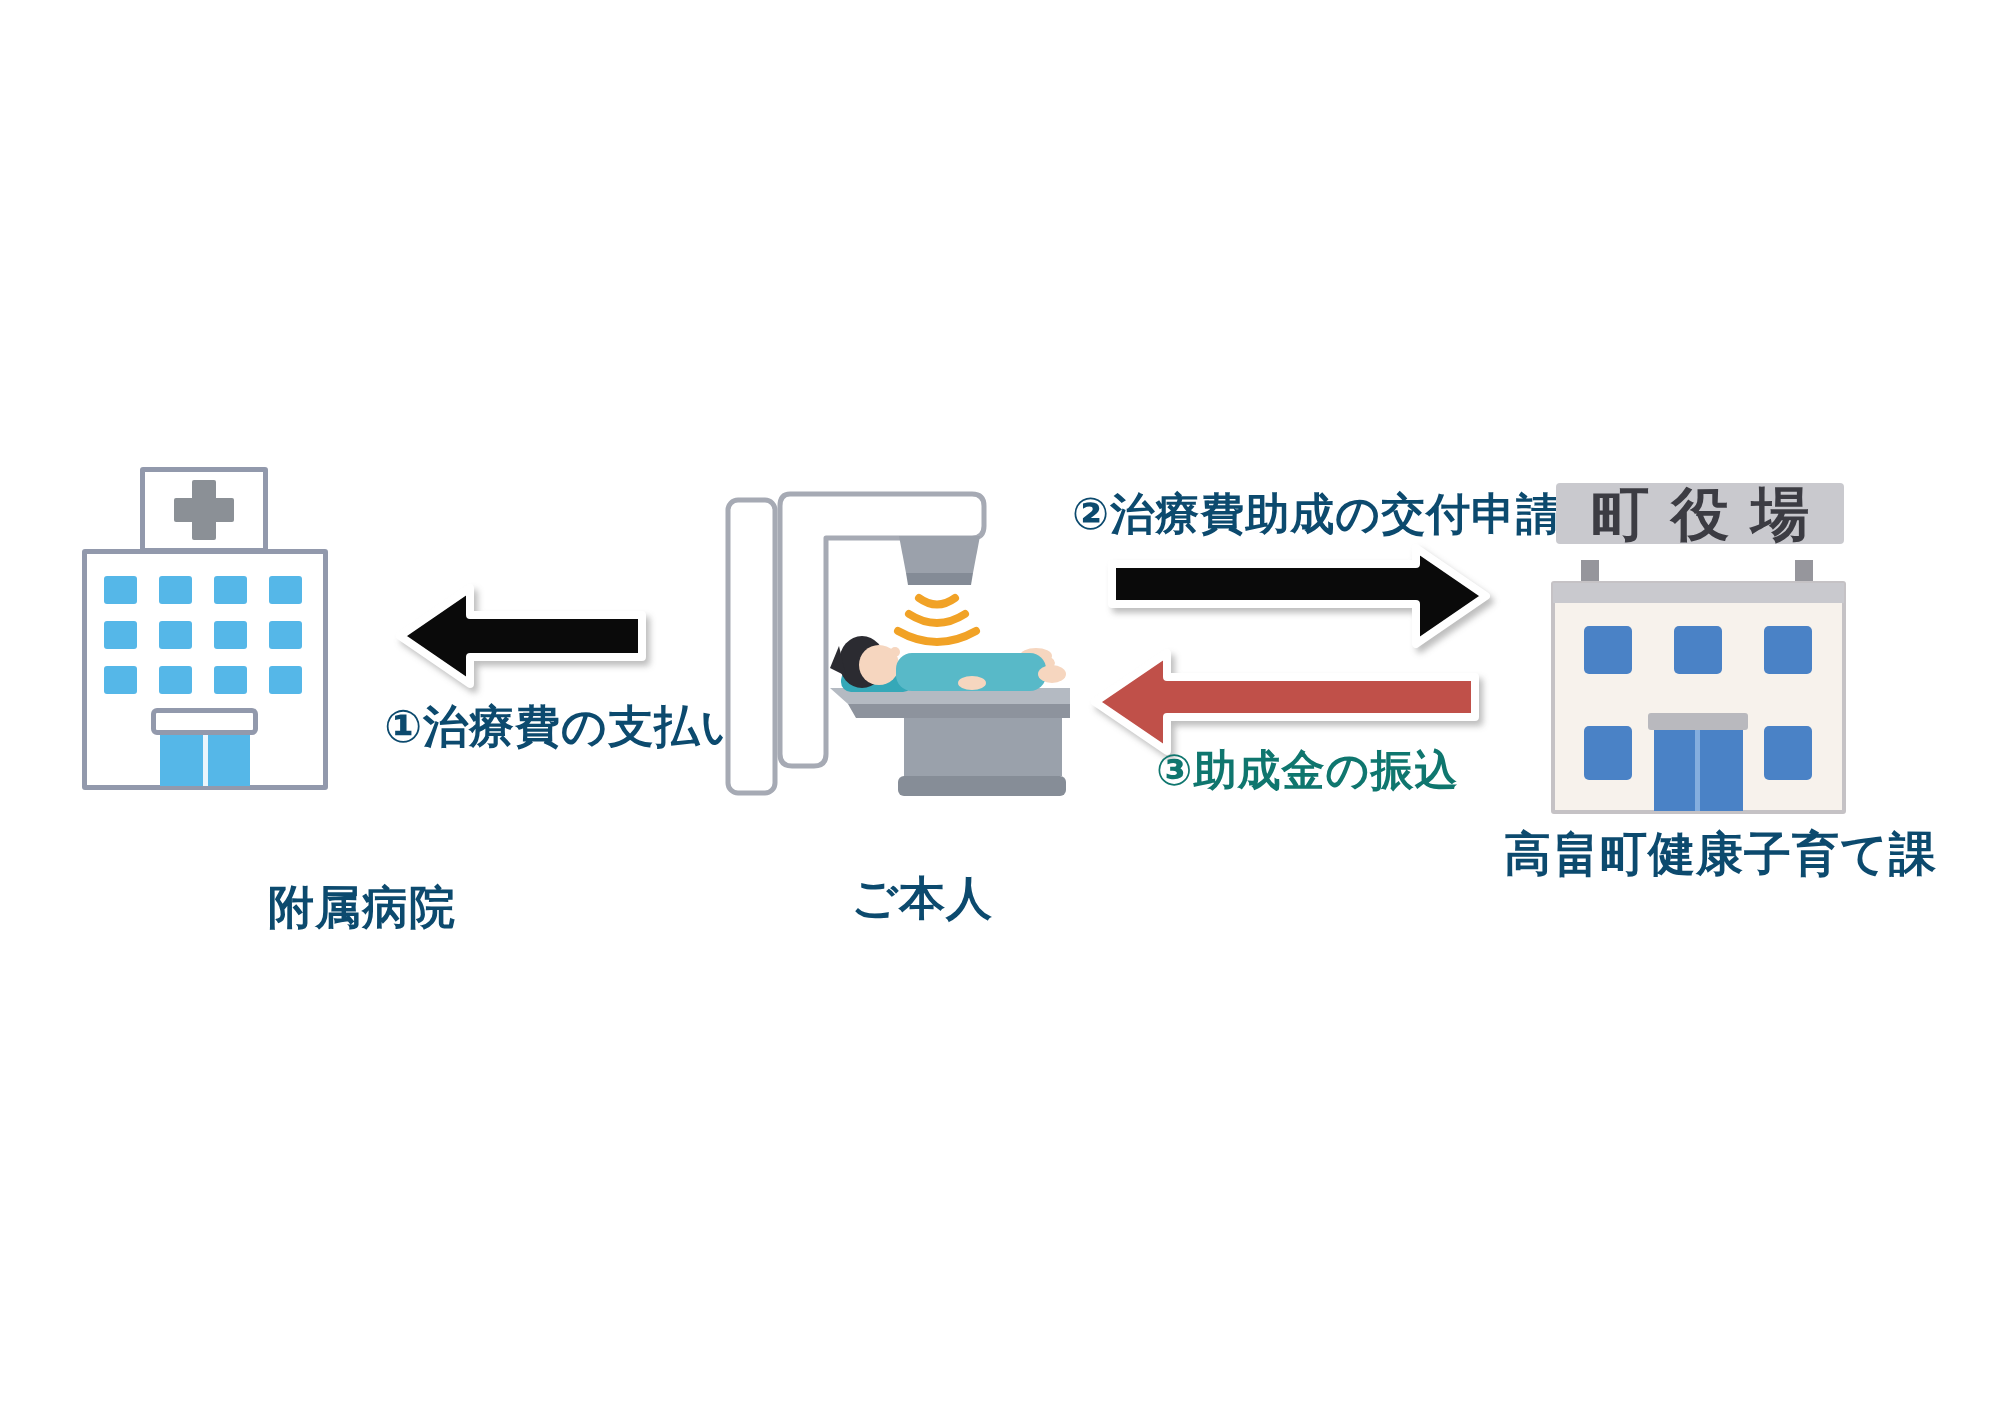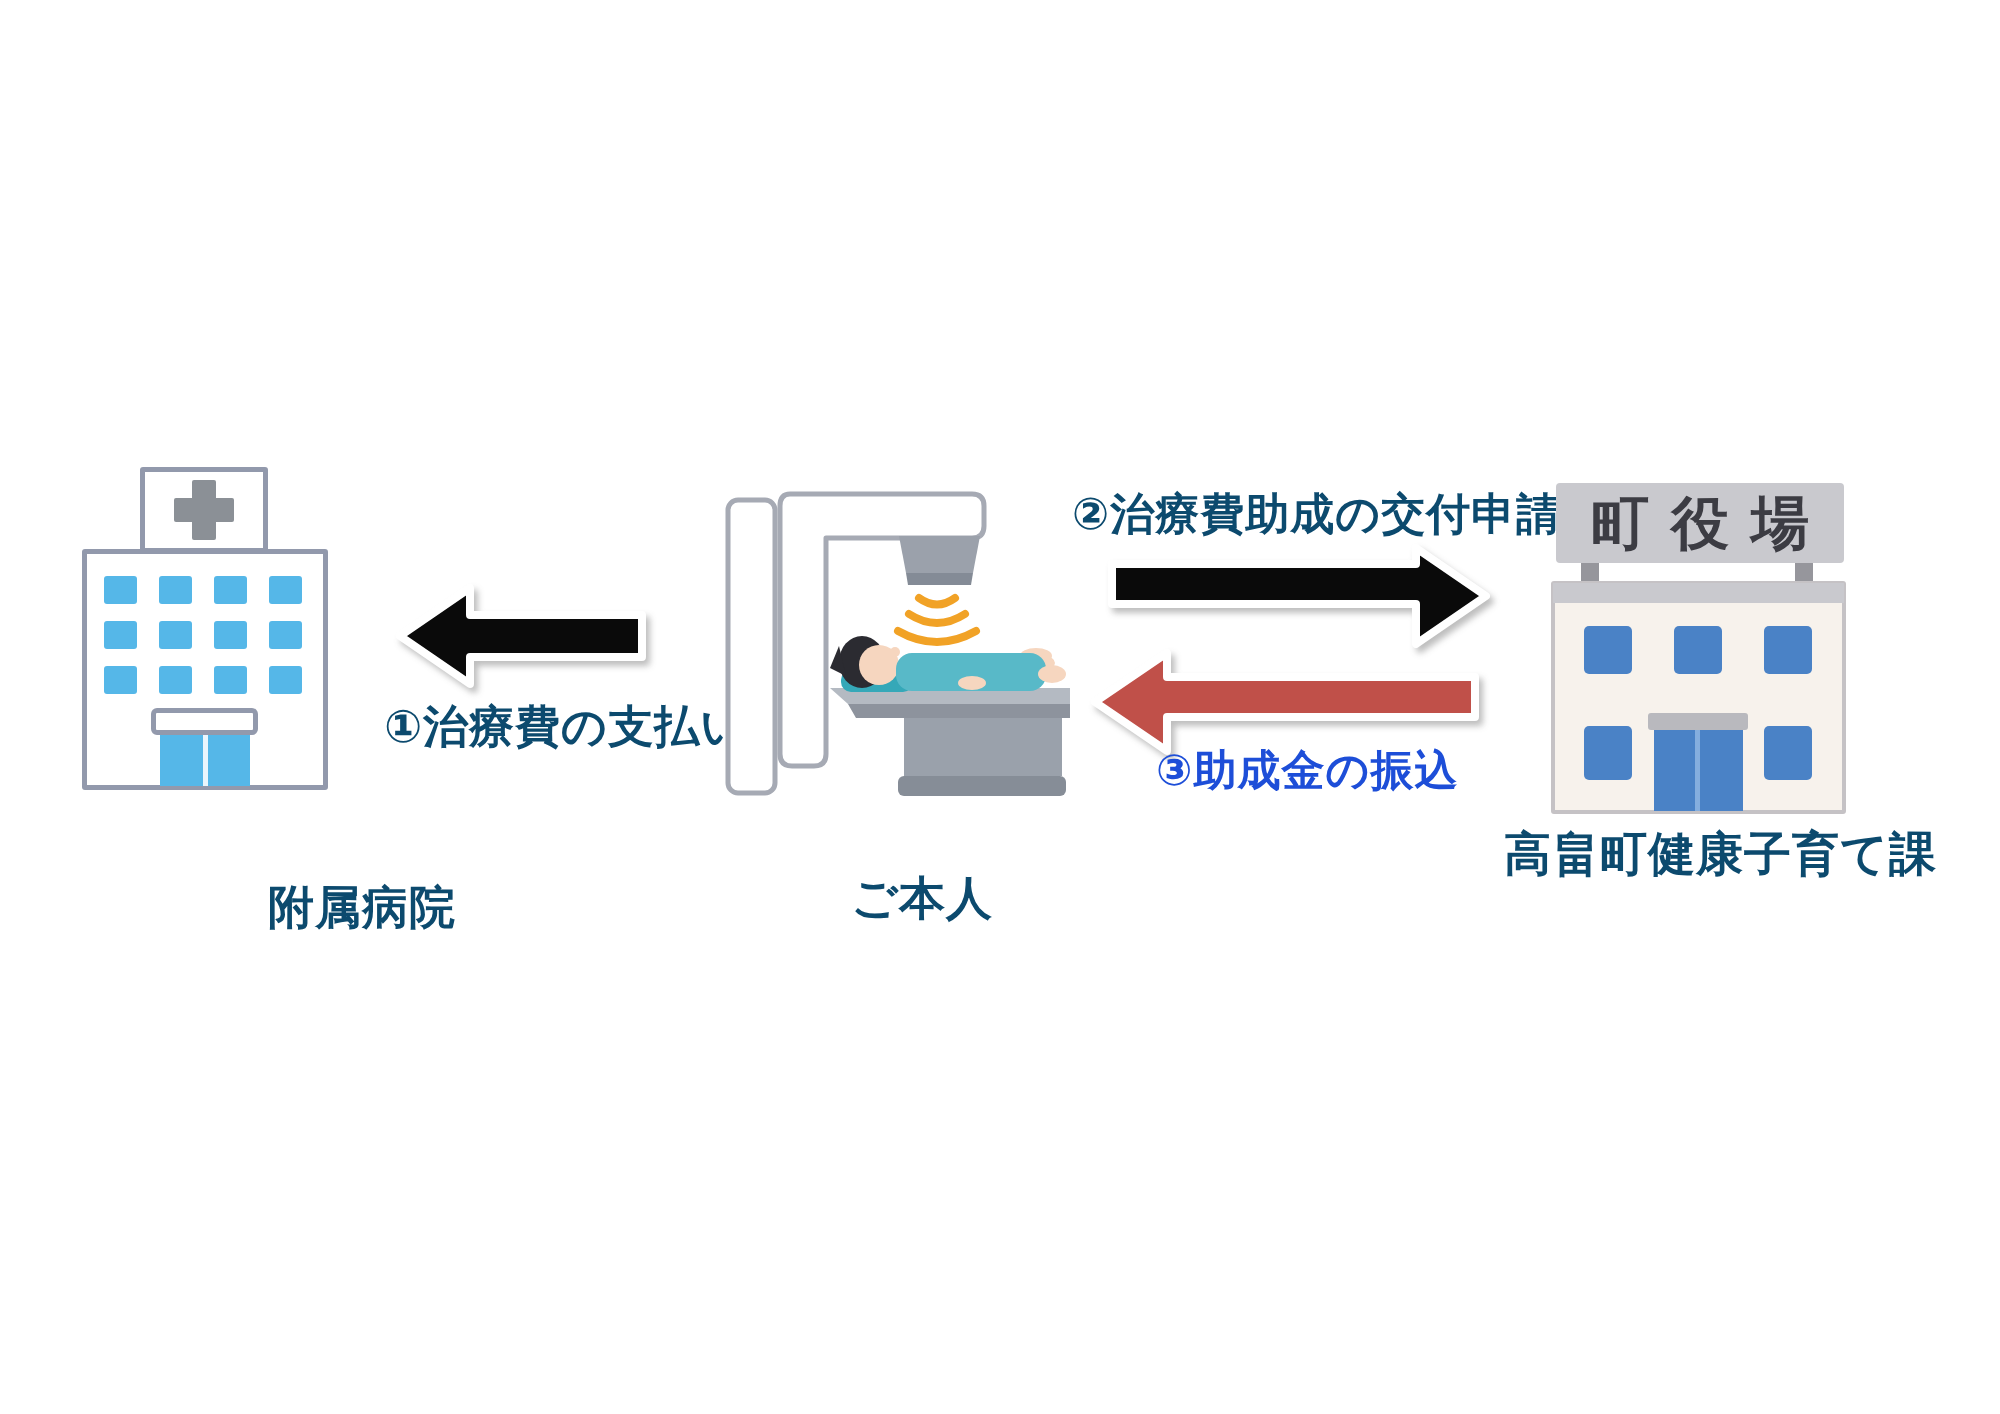--- a/index.html
+++ b/index.html
@@ -26,27 +26,27 @@
   .hosp-lintel{left:151px;top:708px;width:107px;height:27px;background:#fff;
     border:5px solid #9299ac;border-radius:6px;box-sizing:border-box;}
   .hosp-door{left:160px;top:735px;width:90px;height:51px;background:#55b7e8;}
   .hosp-door-split{position:absolute;left:43px;top:0;width:5px;height:51px;background:#eaf6fd;}
   .hosp-l1{left:76px;top:830px;font-size:46px;}
   .hosp-l2{left:268px;top:884px;font-size:46px;}
   
   .arrow-svg{position:absolute;overflow:visible;filter:drop-shadow(4px 5px 3px rgba(40,40,40,0.30));}
   .flow1-label{left:384px;top:704px;font-size:45px;}
   .flow2-label{left:1072px;top:492px;font-size:44px;}
-  .flow3-label{left:1156px;top:749px;font-size:43px;color:#1d4ed8;}
+  .flow3-label{left:1156px;top:749px;font-size:43px;color:#0f766e;}
   
   .machine{left:718px;top:486px;}
   .patient-label{left:851px;top:875px;font-size:46px;}
   
   .town-post{top:560px;width:18px;height:24px;background:#96969c;}
-  .town-sign{left:1556px;top:483px;width:288px;height:80px;background:#c9c9ce;border-radius:4px;
+  .town-sign{left:1556px;top:483px;width:288px;height:61px;background:#c9c9ce;border-radius:4px;
     display:flex;align-items:center;justify-content:center;}
   .town-sign-text{font-size:58px;font-weight:800;color:#3c3c43;letter-spacing:22px;margin-right:-22px;line-height:1;}
   .town-bld{left:1551px;top:581px;width:295px;height:233px;background:#f7f2ec;
     border:4px solid #c5c2c5;border-radius:3px;box-sizing:border-box;}
   .town-band{left:1553px;top:583px;width:291px;height:20px;background:#c9c9ce;}
   .twin{position:absolute;width:48px;background:#4a82c6;border-radius:5px;}
   .twin-r1{top:626px;height:48px;}
   .twin-r2{top:726px;height:54px;}
   .town-lintel{left:1648px;top:713px;width:100px;height:17px;background:#b9b9be;border-radius:3px;}
   .town-door{left:1654px;top:730px;width:89px;height:81px;background:#4a82c6;}

